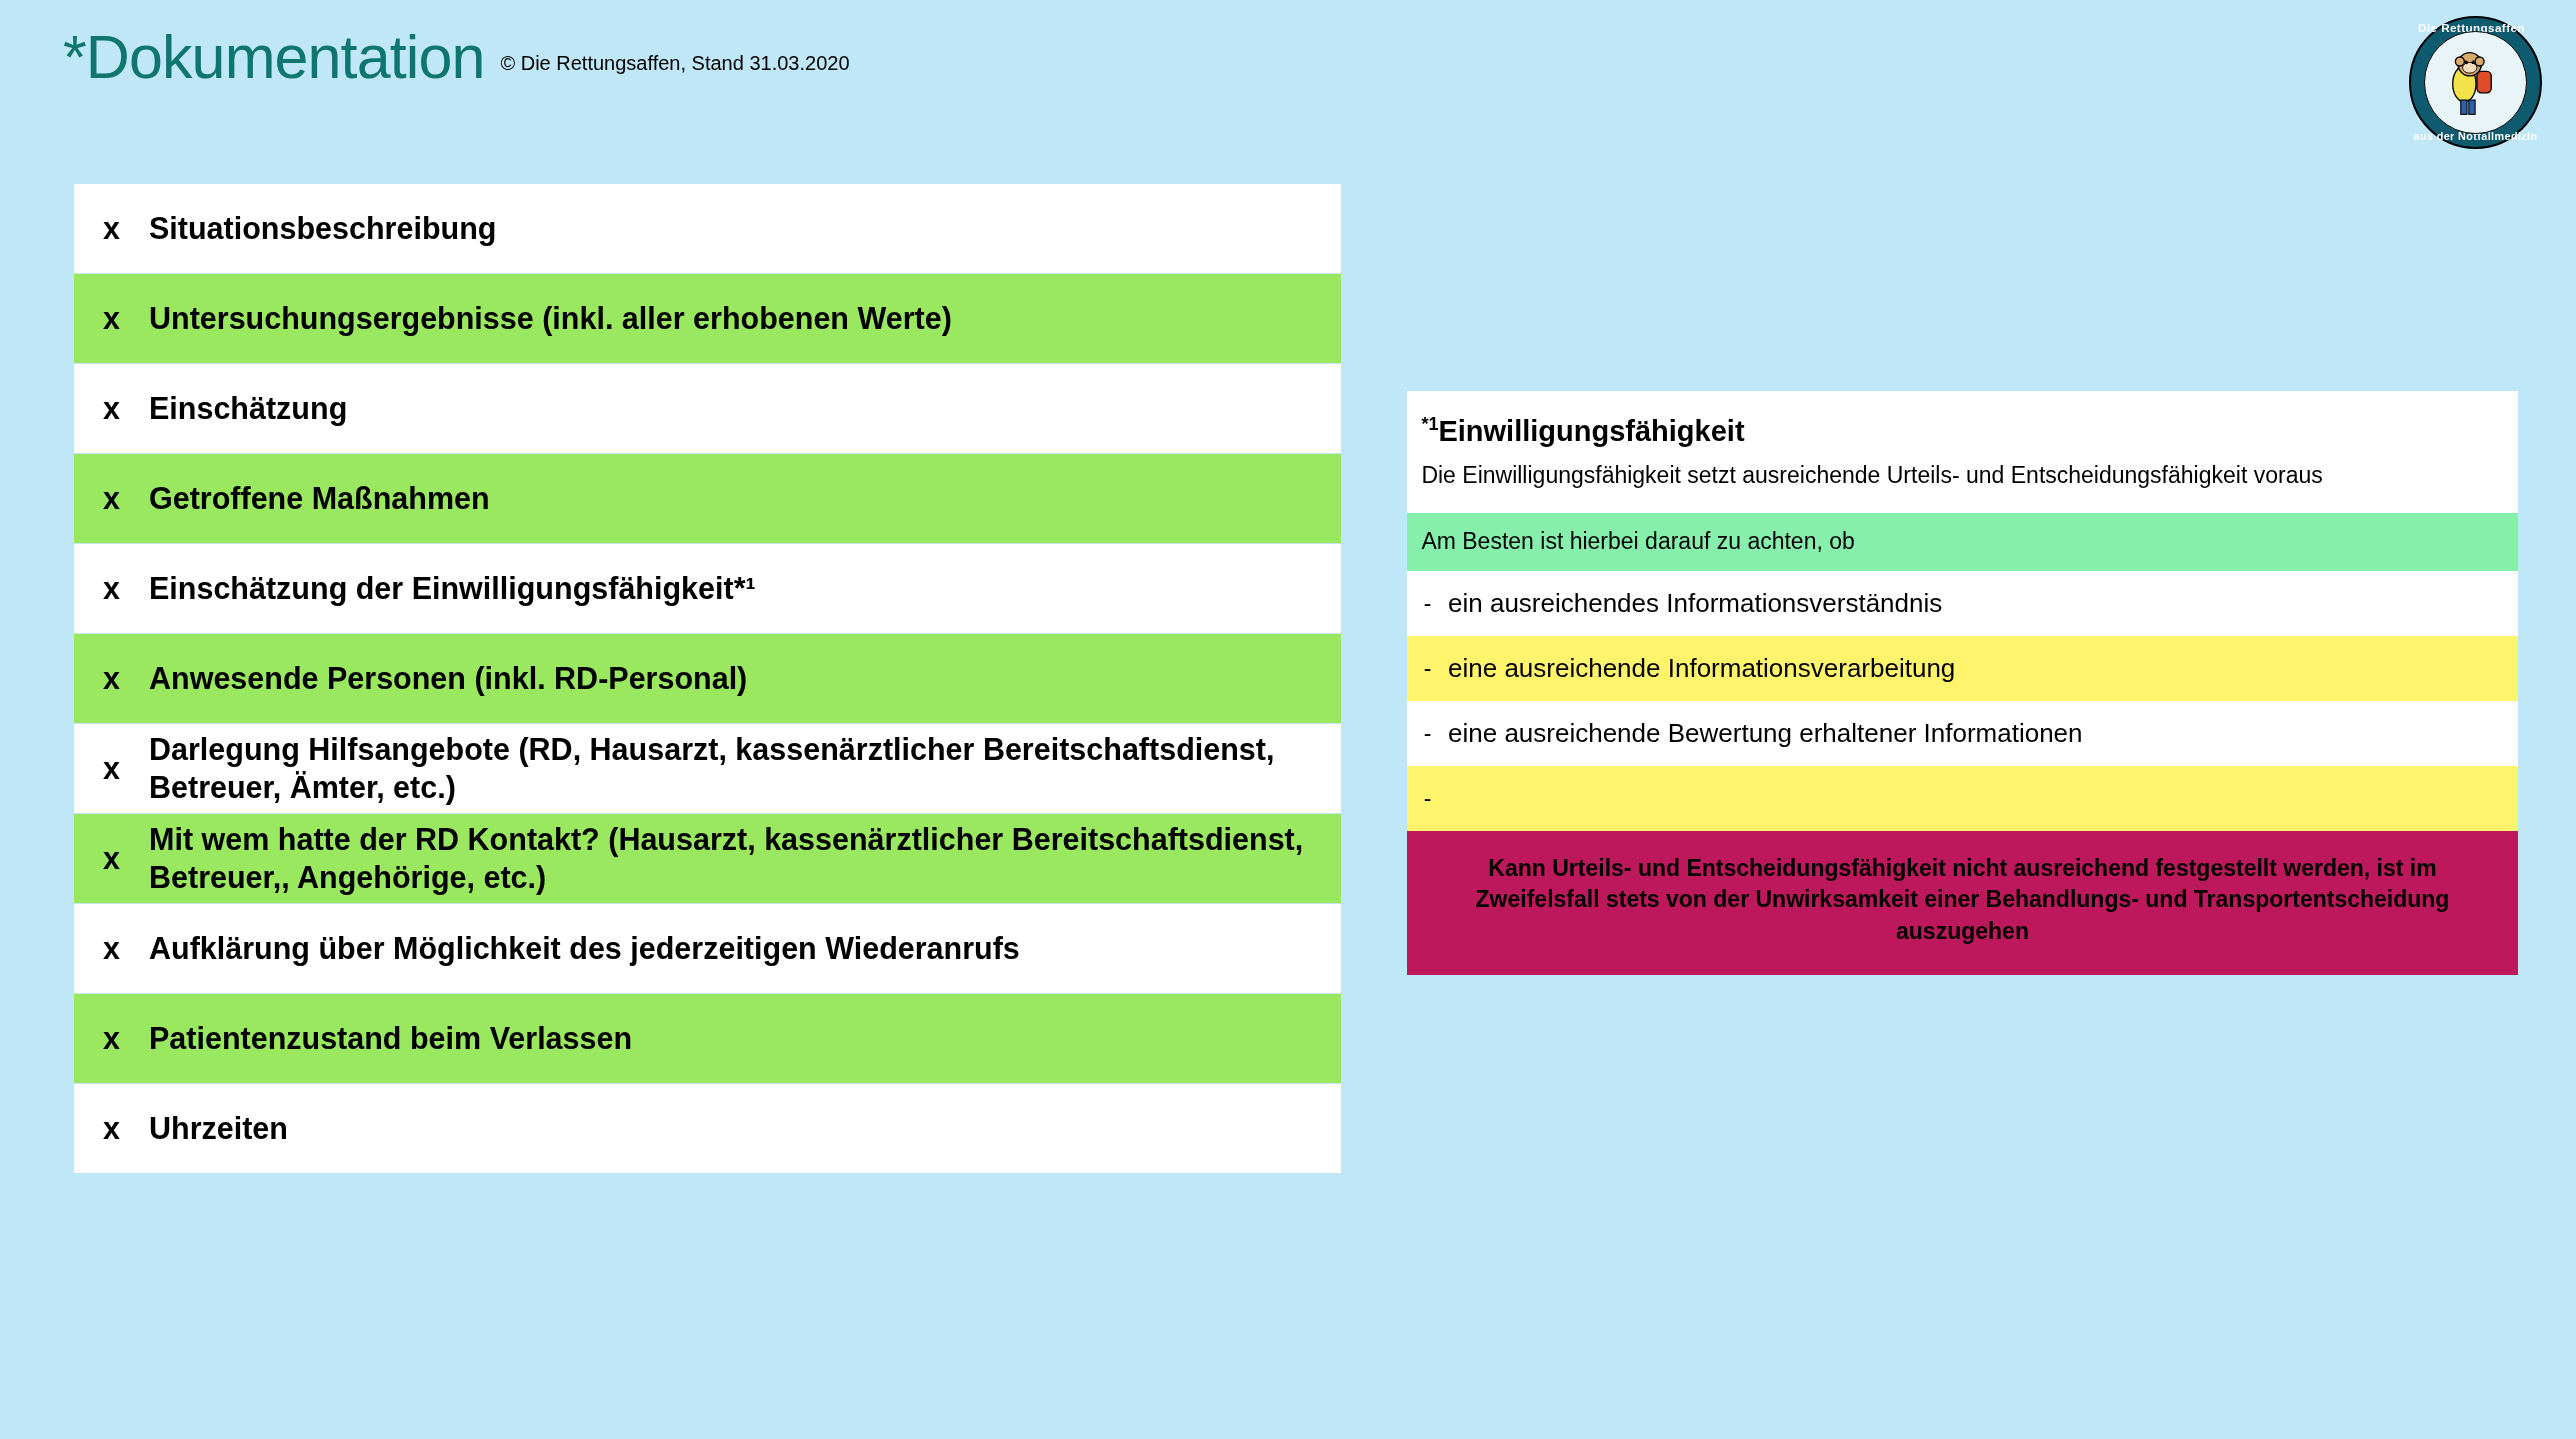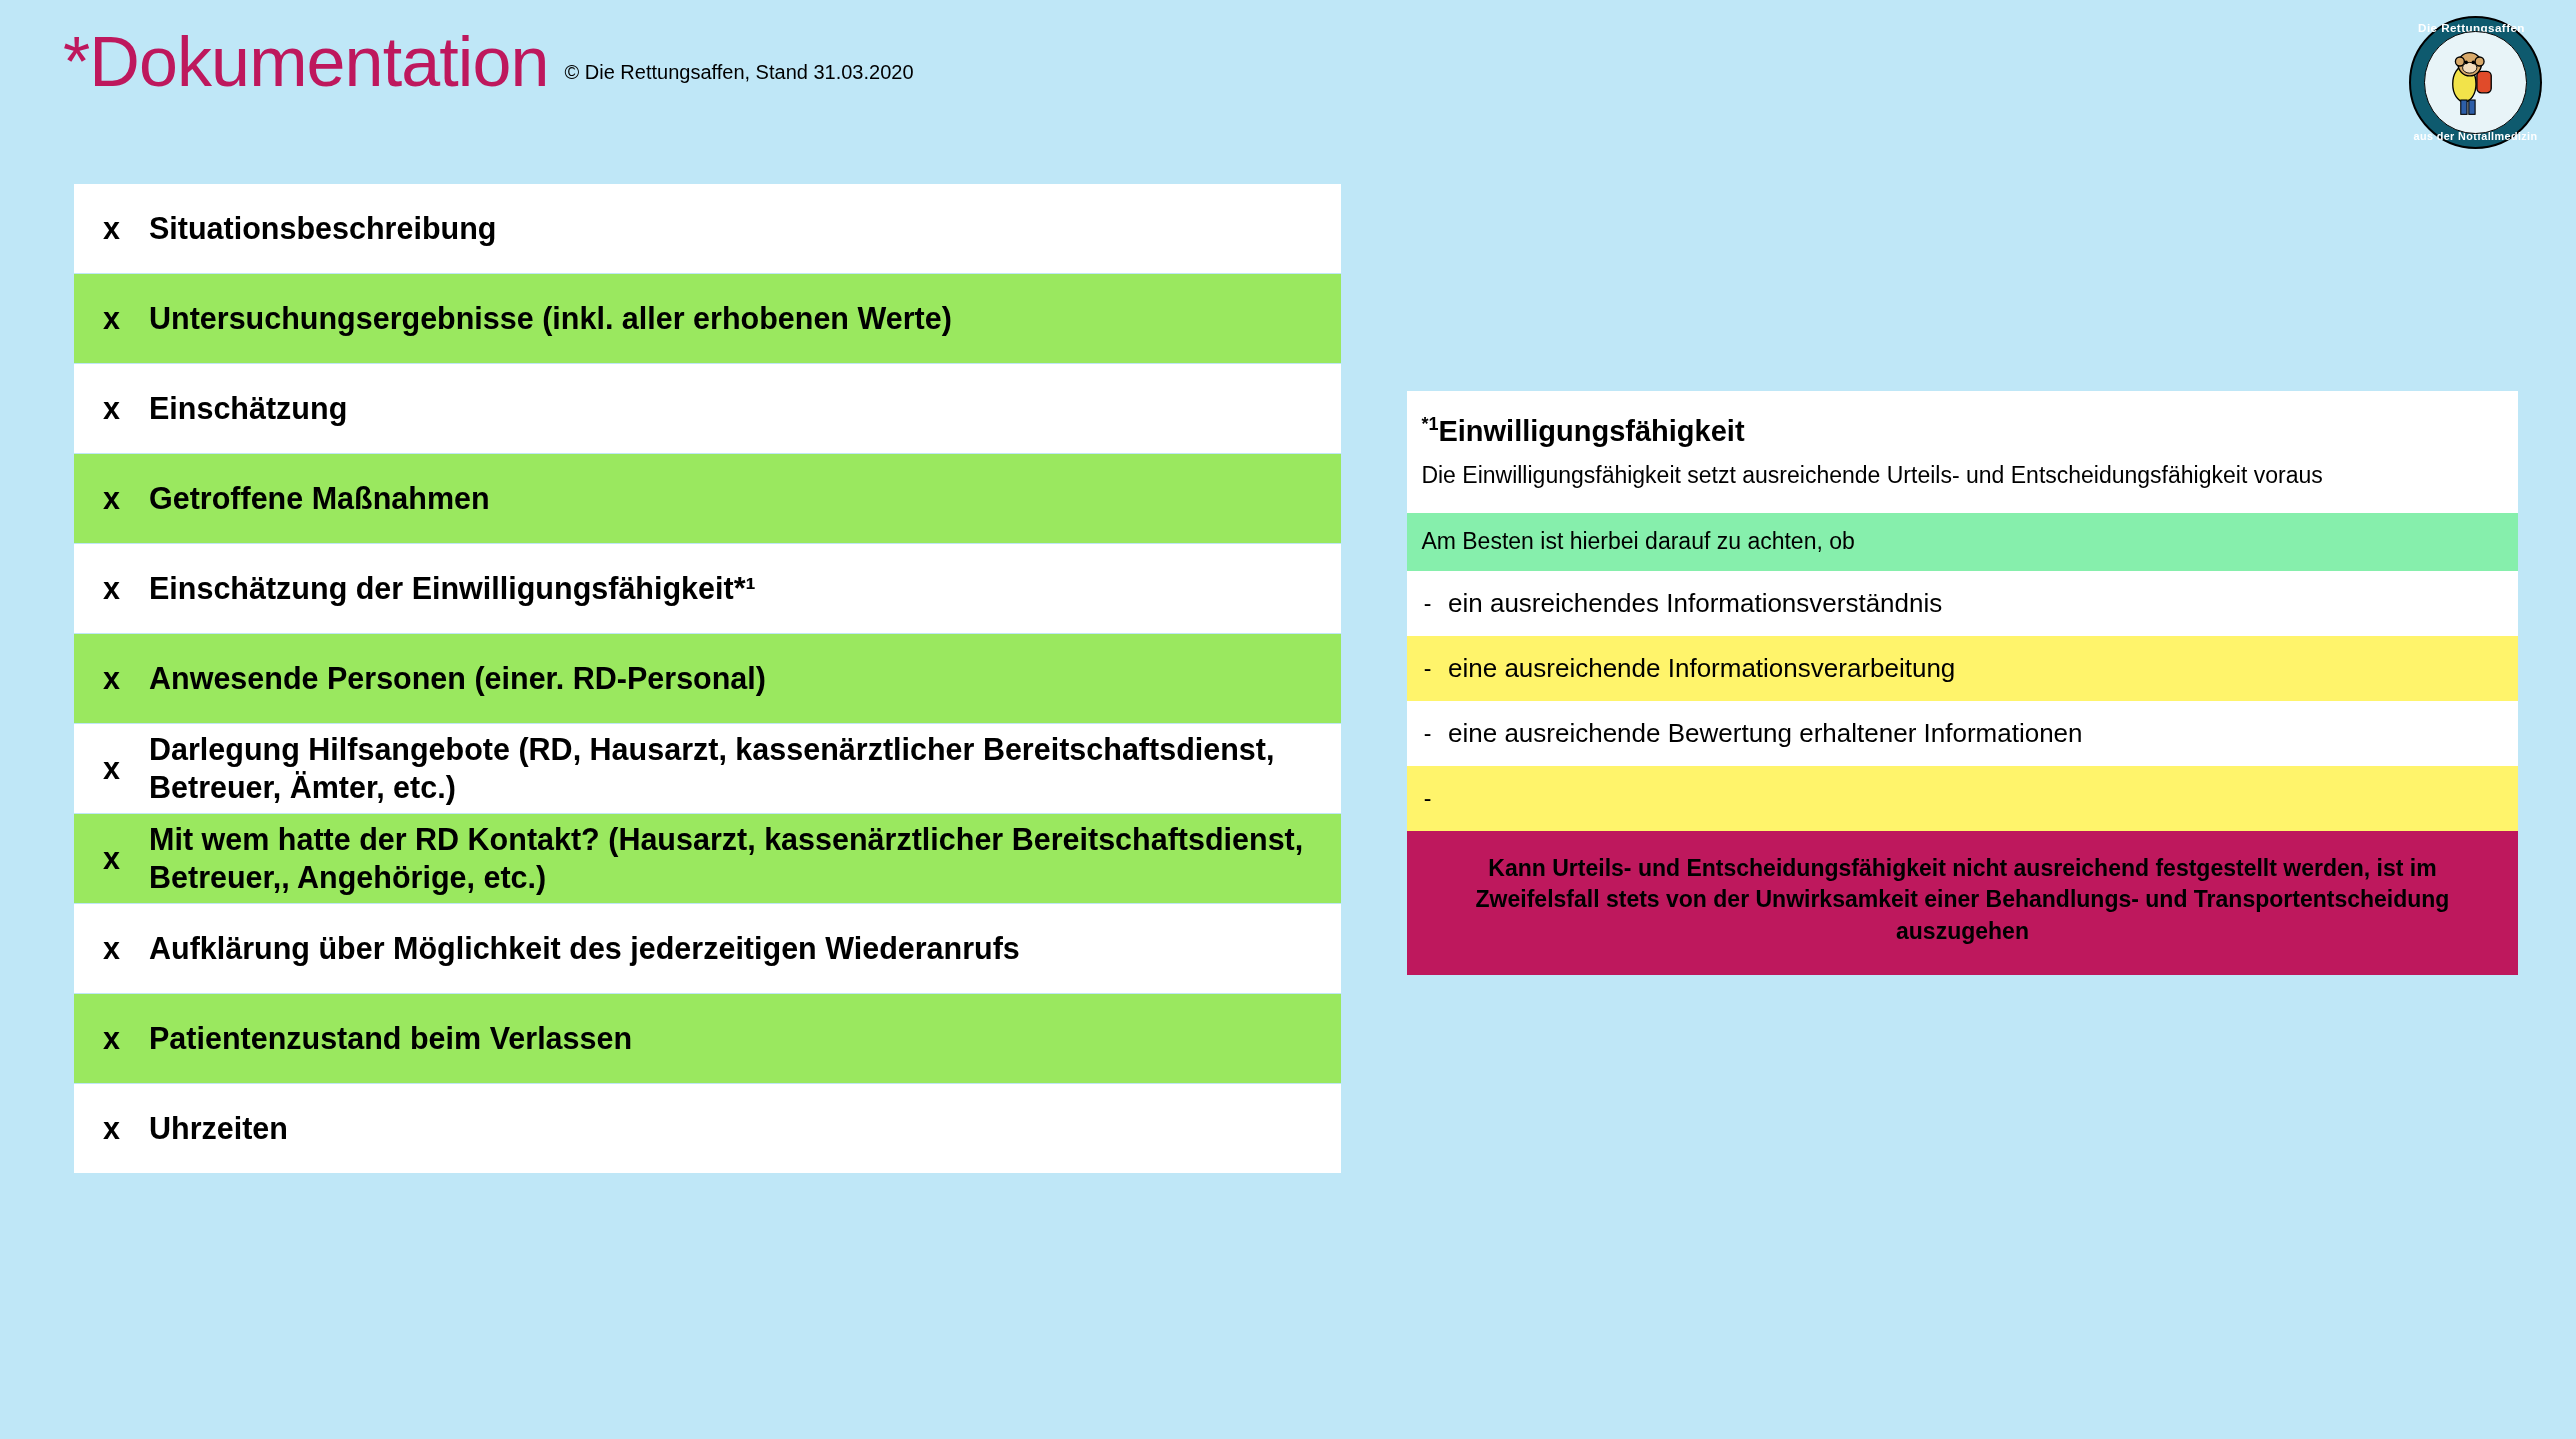--- a/index.html
+++ b/index.html
@@ -17,23 +17,23 @@
 
   
   .header {
     position: absolute;
     left: 63px;
     top: 27px;
     display: flex;
     align-items: flex-end;
   }
   .doc-title {
-    font-size: 70px;
+    font-size: 61px;
     font-weight: 400;
-    color: #be185d;
+    color: #0f766e;
     line-height: 1;
     letter-spacing: -0.9px;
   }
   .doc-subtitle {
     font-size: 20px;
     color: #000000;
     margin-left: 16px;
     margin-bottom: 12.6px;
     font-weight: 400;
   }
@@ -231,21 +231,21 @@
   <div class="doc-row green">
     <span class="doc-x">x</span>
     <span class="doc-label">Getroffene Maßnahmen</span>
   </div>
   <div class="doc-row white">
     <span class="doc-x">x</span>
     <span class="doc-label">Einschätzung der Einwilligungsfähigkeit*¹</span>
   </div>
   <div class="doc-row green">
     <span class="doc-x">x</span>
-    <span class="doc-label">Anwesende Personen (einer. RD-Personal)</span>
+    <span class="doc-label">Anwesende Personen (inkl. RD-Personal)</span>
   </div>
   <div class="doc-row white">
     <span class="doc-x">x</span>
     <span class="doc-label">Darlegung Hilfsangebote (RD, Hausarzt, kassenärztlicher Bereitschaftsdienst, Betreuer, Ämter, etc.)</span>
   </div>
   <div class="doc-row green">
     <span class="doc-x">x</span>
     <span class="doc-label">Mit wem hatte der RD Kontakt? (Hausarzt, kassenärztlicher Bereitschaftsdienst, Betreuer,, Angehörige, etc.)</span>
   </div>
   <div class="doc-row white">

